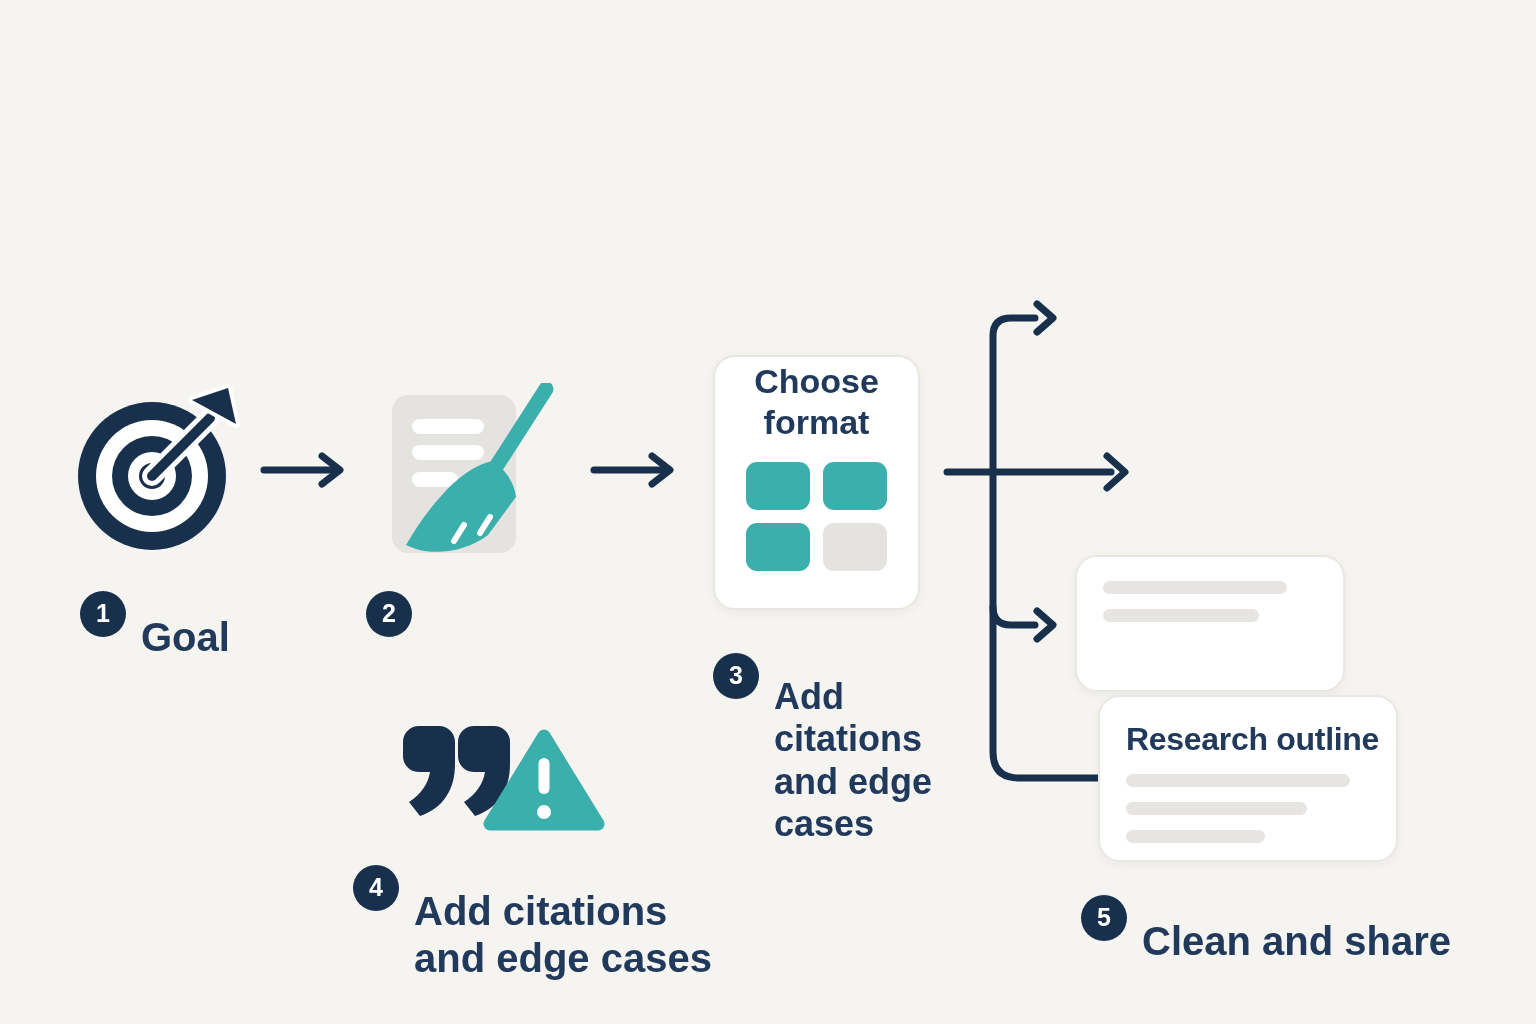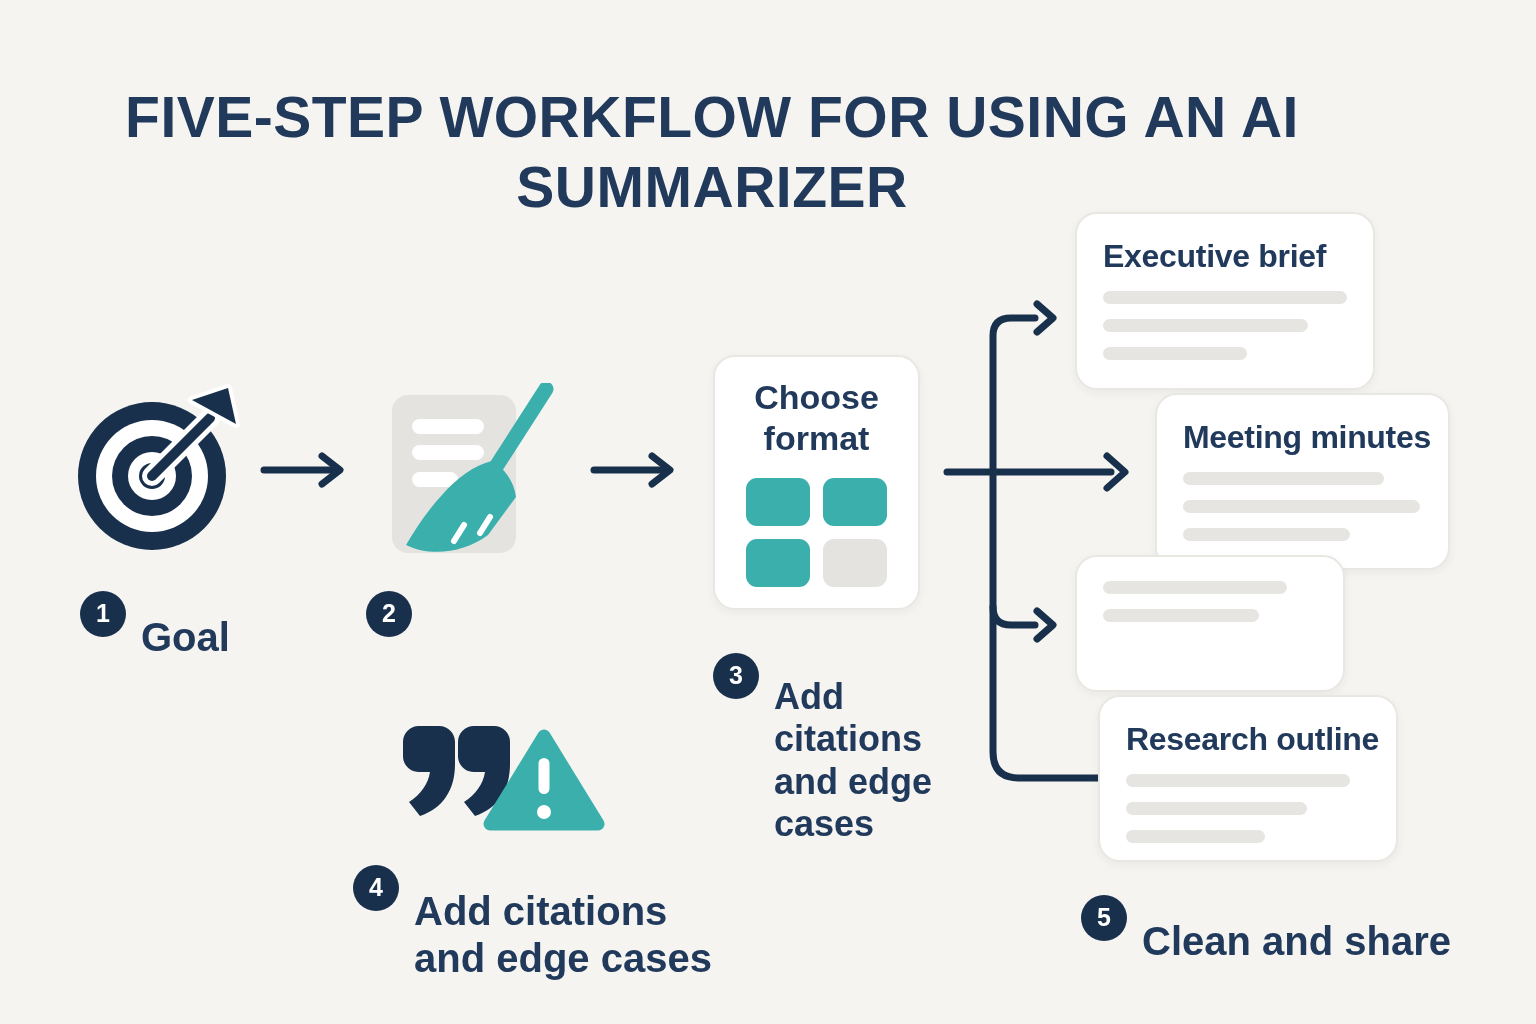--- a/index.html
+++ b/index.html
@@ -33,21 +33,21 @@
   
   .card{
     background:var(--card-bg,#ffffff);
     border:2px solid var(--card-border,#e9e7e2);
     border-radius:22px;box-shadow:0 3px 10px rgba(30,40,60,.05);
     box-sizing:border-box;
   }
   .format-card{text-align:center;}
   .format-title{
     font-size:34px;font-weight:600;color:var(--navy-text,#213a5c);
-    margin-top:20px;line-height:1.22;
+    margin-top:4px;line-height:1.22;
   }
   .format-grid{
     display:grid;grid-template-columns:64px 64px;grid-auto-rows:48px;gap:13px;
     justify-content:center;margin-top:18px;
   }
   .tile{border-radius:11px;}
   .tile.teal{background:var(--teal,#3bafac);}
   .tile.gray{background:var(--icon-gray,#e5e3e0);}
 
   .out-card{padding:24px 26px;}
@@ -65,24 +65,20 @@
   .s-navy{stroke:var(--navy,#18304b);}
   .s-white{stroke:#ffffff;}
   .s-teal{stroke:var(--teal,#3bafac);}
   .nofill{fill:none;}
 </style>
 </head>
 <body>
 
 <div class="stage">
 
-  <header class="title">
-    <div>FIVE-STEP WORKFLOW FOR USING AN AI</div>
-    <div>SUMMARIZER</div>
-  </header>
 
   <svg class="abs" style="left:72px;top:384px" width="168" height="178" viewBox="0 0 168 178">
     <circle cx="80" cy="92" r="74" class="f-navy"></circle>
     <circle cx="80" cy="92" r="56" class="f-white"></circle>
     <circle cx="80" cy="92" r="40" class="f-navy"></circle>
     <circle cx="80" cy="92" r="24" class="f-white"></circle>
     <circle cx="80" cy="92" r="13" class="f-navy"></circle>
     <line x1="80" y1="92" x2="138" y2="34" class="s-white" stroke-width="20" stroke-linecap="round"></line>
     <line x1="80" y1="92" x2="138" y2="34" class="s-navy" stroke-width="10" stroke-linecap="round"></line>
     <polygon points="120,16 156,4 164,40" class="f-navy s-white" stroke-width="8" stroke-linejoin="round"></polygon>
@@ -148,33 +144,21 @@
 
     <line x1="12" y1="172" x2="176" y2="172" class="s-navy" stroke-width="7" stroke-linecap="round"></line>
     <path d="M172,156 L190,172 L172,188" class="s-navy nofill" stroke-width="7" stroke-linecap="round" stroke-linejoin="round"></path>
 
     <path d="M58,307 Q58,325 76,325 H100" class="s-navy nofill" stroke-width="7" stroke-linecap="round"></path>
     <path d="M102,311 L118,325 L102,339" class="s-navy nofill" stroke-width="7" stroke-linecap="round" stroke-linejoin="round"></path>
 
     <path d="M172,462 L190,478 L172,494" class="s-navy nofill" stroke-width="7" stroke-linecap="round" stroke-linejoin="round"></path>
   </svg>
 
-  <div class="card out-card abs" style="left:1075px;top:212px;width:300px;height:178px">
-    <div class="out-title">Executive brief</div>
-    <div class="ph" style="width:100%"></div>
-    <div class="ph" style="width:84%"></div>
-    <div class="ph" style="width:59%"></div>
-  </div>
 
-  <div class="card out-card abs" style="left:1155px;top:393px;width:295px;height:177px">
-    <div class="out-title">Meeting minutes</div>
-    <div class="ph" style="width:84%"></div>
-    <div class="ph" style="width:99%"></div>
-    <div class="ph" style="width:70%"></div>
-  </div>
 
   <div class="card out-card abs" style="left:1075px;top:555px;width:270px;height:137px">
     <div class="ph" style="width:86%"></div>
     <div class="ph" style="width:73%"></div>
   </div>
 
   <div class="card out-card abs" style="left:1098px;top:695px;width:300px;height:167px">
     <div class="out-title">Research outline</div>
     <div class="ph" style="width:92%"></div>
     <div class="ph" style="width:74%"></div>

